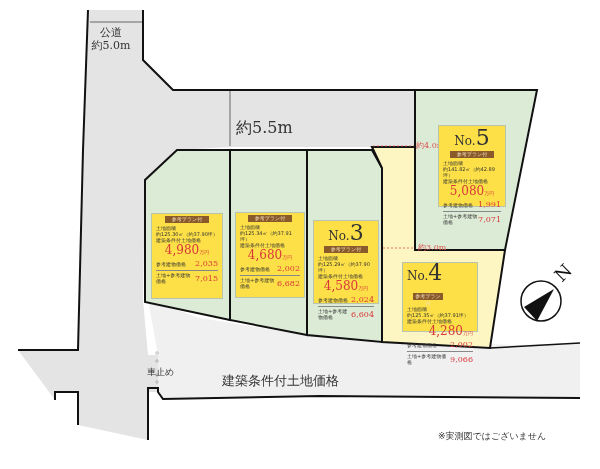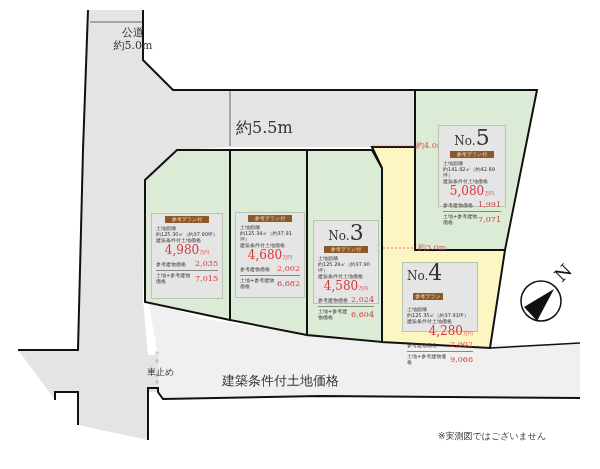--- a/index.html
+++ b/index.html
@@ -2,21 +2,21 @@
 <html><head>
 <meta charset="utf-8">
 <style>
   html, body { margin: 0; padding: 0; background: #ffffff; }
   body { width: 600px; height: 469px; position: relative; overflow: hidden; font-family: "DejaVu Serif", serif; }
   svg.plan { position: absolute; left: 0; top: 0; }
   .label { position: absolute; color: #333; white-space: nowrap; font-family: "DejaVu Serif", serif; }
   .road-label { font-size: 11px; line-height: 13px; text-align: center; }
   .dim { font-size: 16px; }
   .dim-red { color: #d9534f; font-size: 8px; padding-left: 32px; }
-  .card { position: absolute; background: #e5e5e5; border: 1px solid #b8c4b0; box-sizing: border-box; padding: 2px 4px; color: #333; }
+  .card { position: absolute; background: #fde047; border: 1px solid #b8c4b0; box-sizing: border-box; padding: 2px 4px; color: #333; }
   .card .no { font-family: "DejaVu Serif", serif; font-size: 12px; line-height: 20px; text-align: center; }
   .card .no .num { font-size: 22px; }
   .card .badge { display: block; margin: 0 auto 2px; width: 44px; height: 7px; background: #8a5a2b; color: #f3e2c4; font-size: 5px; line-height: 7px; text-align: center; font-family: "DejaVu Sans", sans-serif; }
   .card .small { font-size: 5px; line-height: 6px; font-family: "DejaVu Sans", sans-serif; }
   .card .price { color: #d9383a; font-size: 12px; line-height: 14px; text-align: center; }
   .card .price .unit { font-size: 5px; }
   .card .row { display: flex; justify-content: space-between; align-items: center; font-size: 5px; font-family: "DejaVu Sans", sans-serif; }
   .card .row .red { color: #d9383a; font-size: 8px; font-family: "DejaVu Serif", serif; }
   .card .sep { border-top: 1px solid #888; margin: 2px 0 1px; }
   .note { position: absolute; font-family: "DejaVu Sans", sans-serif; font-size: 9px; color: #333; }
@@ -57,21 +57,21 @@
   <circle cx="157" cy="361" r="1.3" fill="none" stroke="#999" stroke-width="0.6"></circle>
   <circle cx="157" cy="375" r="1.3" fill="none" stroke="#999" stroke-width="0.6"></circle>
   <circle cx="157" cy="382" r="1.3" fill="none" stroke="#999" stroke-width="0.6"></circle>
 
   <g transform="translate(541,301)">
     <circle r="20" fill="#fff" stroke="#111" stroke-width="1.5"></circle>
     <polygon points="13,-12 -17,6 -4,20" fill="#111"></polygon>
   </g>
 </svg>
 
-<div class="label road-label" style="left:108px;top:26px;width:50px;">
+<div class="label road-label" style="left:86px;top:26px;width:50px;">
   <div>公道</div>
   <div>約5.0m</div>
 </div>
 <div class="label dim" style="left:236px;top:118px;">約5.5m</div>
 <div class="label" style="left:222px;top:372px;font-size:13px;">建築条件付土地価格</div>
 <div class="label" style="left:147px;top:366px;font-size:9px;font-family:'DejaVu Sans',sans-serif;">車止め</div>
 
 <div class="label dim-red" style="left:384px;top:140px;">約4.0m</div>
 <div class="label dim-red" style="left:386px;top:242px;">約3.0m</div>
 

